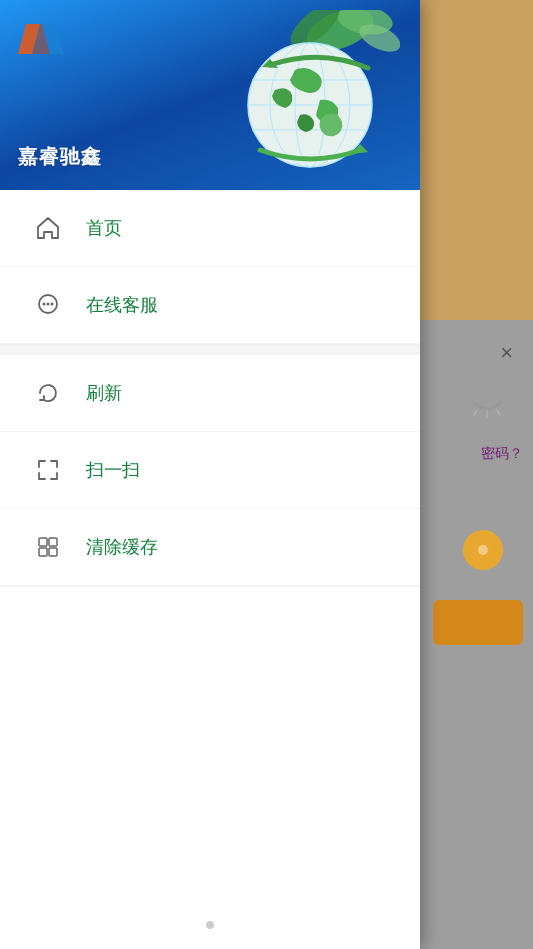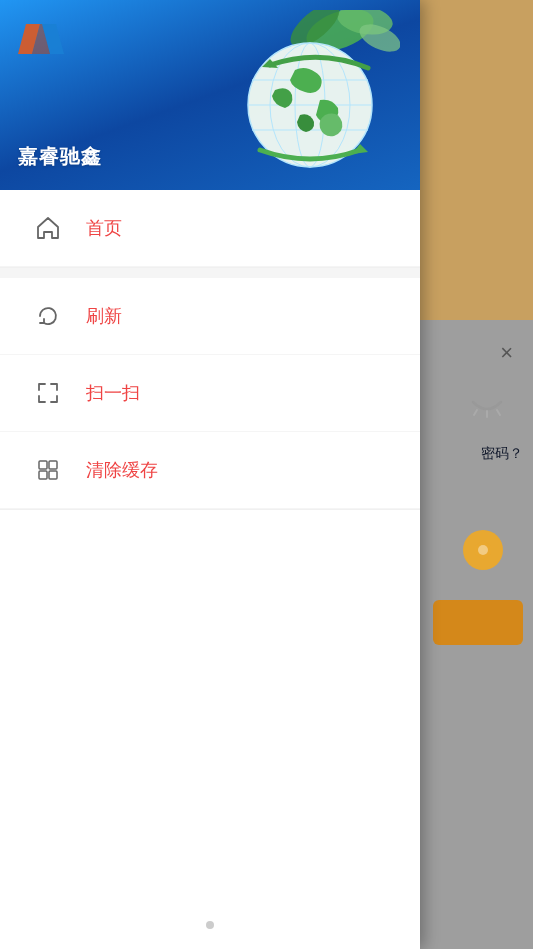--- a/index.html
+++ b/index.html
@@ -49,21 +49,21 @@
       font-size: 28px;
       color: #888;
       z-index: 5;
     }
 
     .right-panel-pwd {
       position: absolute;
       top: 445px;
       right: 10px;
       font-size: 14px;
-      color: #0f172a;
+      color: #701a75;
       z-index: 5;
     }
 
     .right-panel-icon {
       position: absolute;
       top: 530px;
       right: 30px;
       width: 40px;
       height: 40px;
       background: #e8a830;
@@ -178,21 +178,21 @@
       align-items: center;
       justify-content: center;
       font-size: 22px;
       color: #555;
       flex-shrink: 0;
       margin-right: 20px;
     }
 
     .menu-item-label {
       font-size: 18px;
-      color: #ef4444;
+      color: #15803d;
       font-weight: 400;
     }
 
     .section-divider {
       height: 10px;
       background: #f5f5f5;
     }
 
     .drawer-footer {
       padding: 20px;
@@ -300,20 +300,31 @@
       <div class="menu-item">
         <div class="menu-item-icon">
           <svg width="26" height="26" viewBox="0 0 26 26" fill="none">
             <path d="M3 12 L13 3 L23 12 L23 23 L17 23 L17 17 L9 17 L9 23 L3 23 Z" stroke="#666" stroke-width="1.8" fill="none" stroke-linejoin="round"></path>
           </svg>
         </div>
         <span class="menu-item-label">首页</span>
       </div>
 
 
+      <div class="menu-item">
+        <div class="menu-item-icon">
+          <svg width="26" height="26" viewBox="0 0 26 26" fill="none">
+            <circle cx="13" cy="12" r="9" stroke="#666" stroke-width="1.8" fill="none"></circle>
+            <circle cx="9" cy="12" r="1.5" fill="#666"></circle>
+            <circle cx="13" cy="12" r="1.5" fill="#666"></circle>
+            <circle cx="17" cy="12" r="1.5" fill="#666"></circle>
+          </svg>
+        </div>
+        <span class="menu-item-label">在线客服</span>
+      </div>
     </div>
 
     <div class="section-divider"></div>
 
     <div class="menu-section">
 
       <div class="menu-item">
         <div class="menu-item-icon">
           <svg width="26" height="26" viewBox="0 0 26 26" fill="none">
             <path d="M5 13 A8 8 0 1 1 9 20" stroke="#666" stroke-width="1.8" fill="none" stroke-linecap="round"></path>

